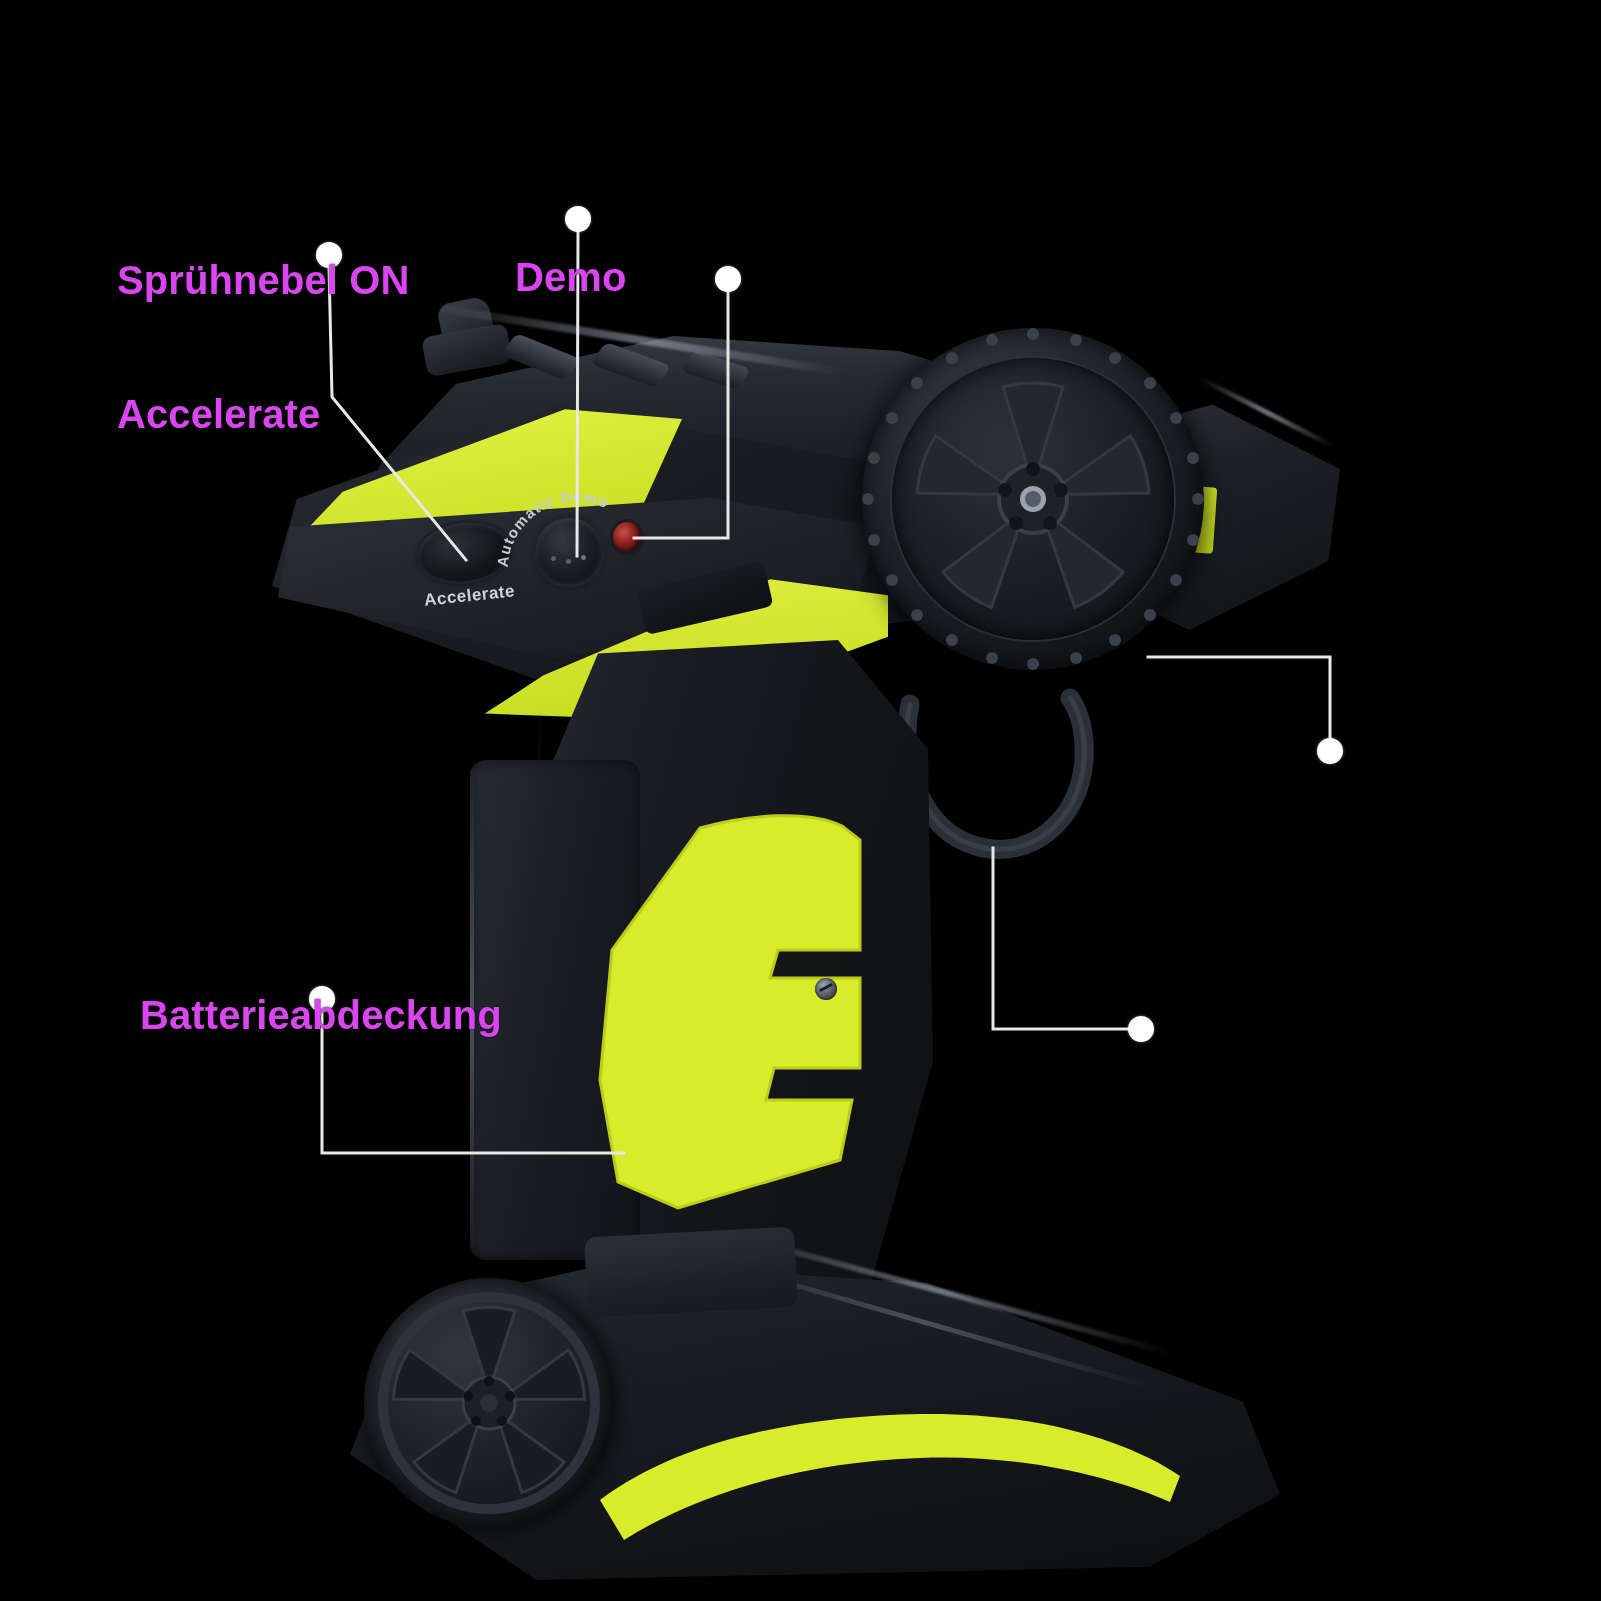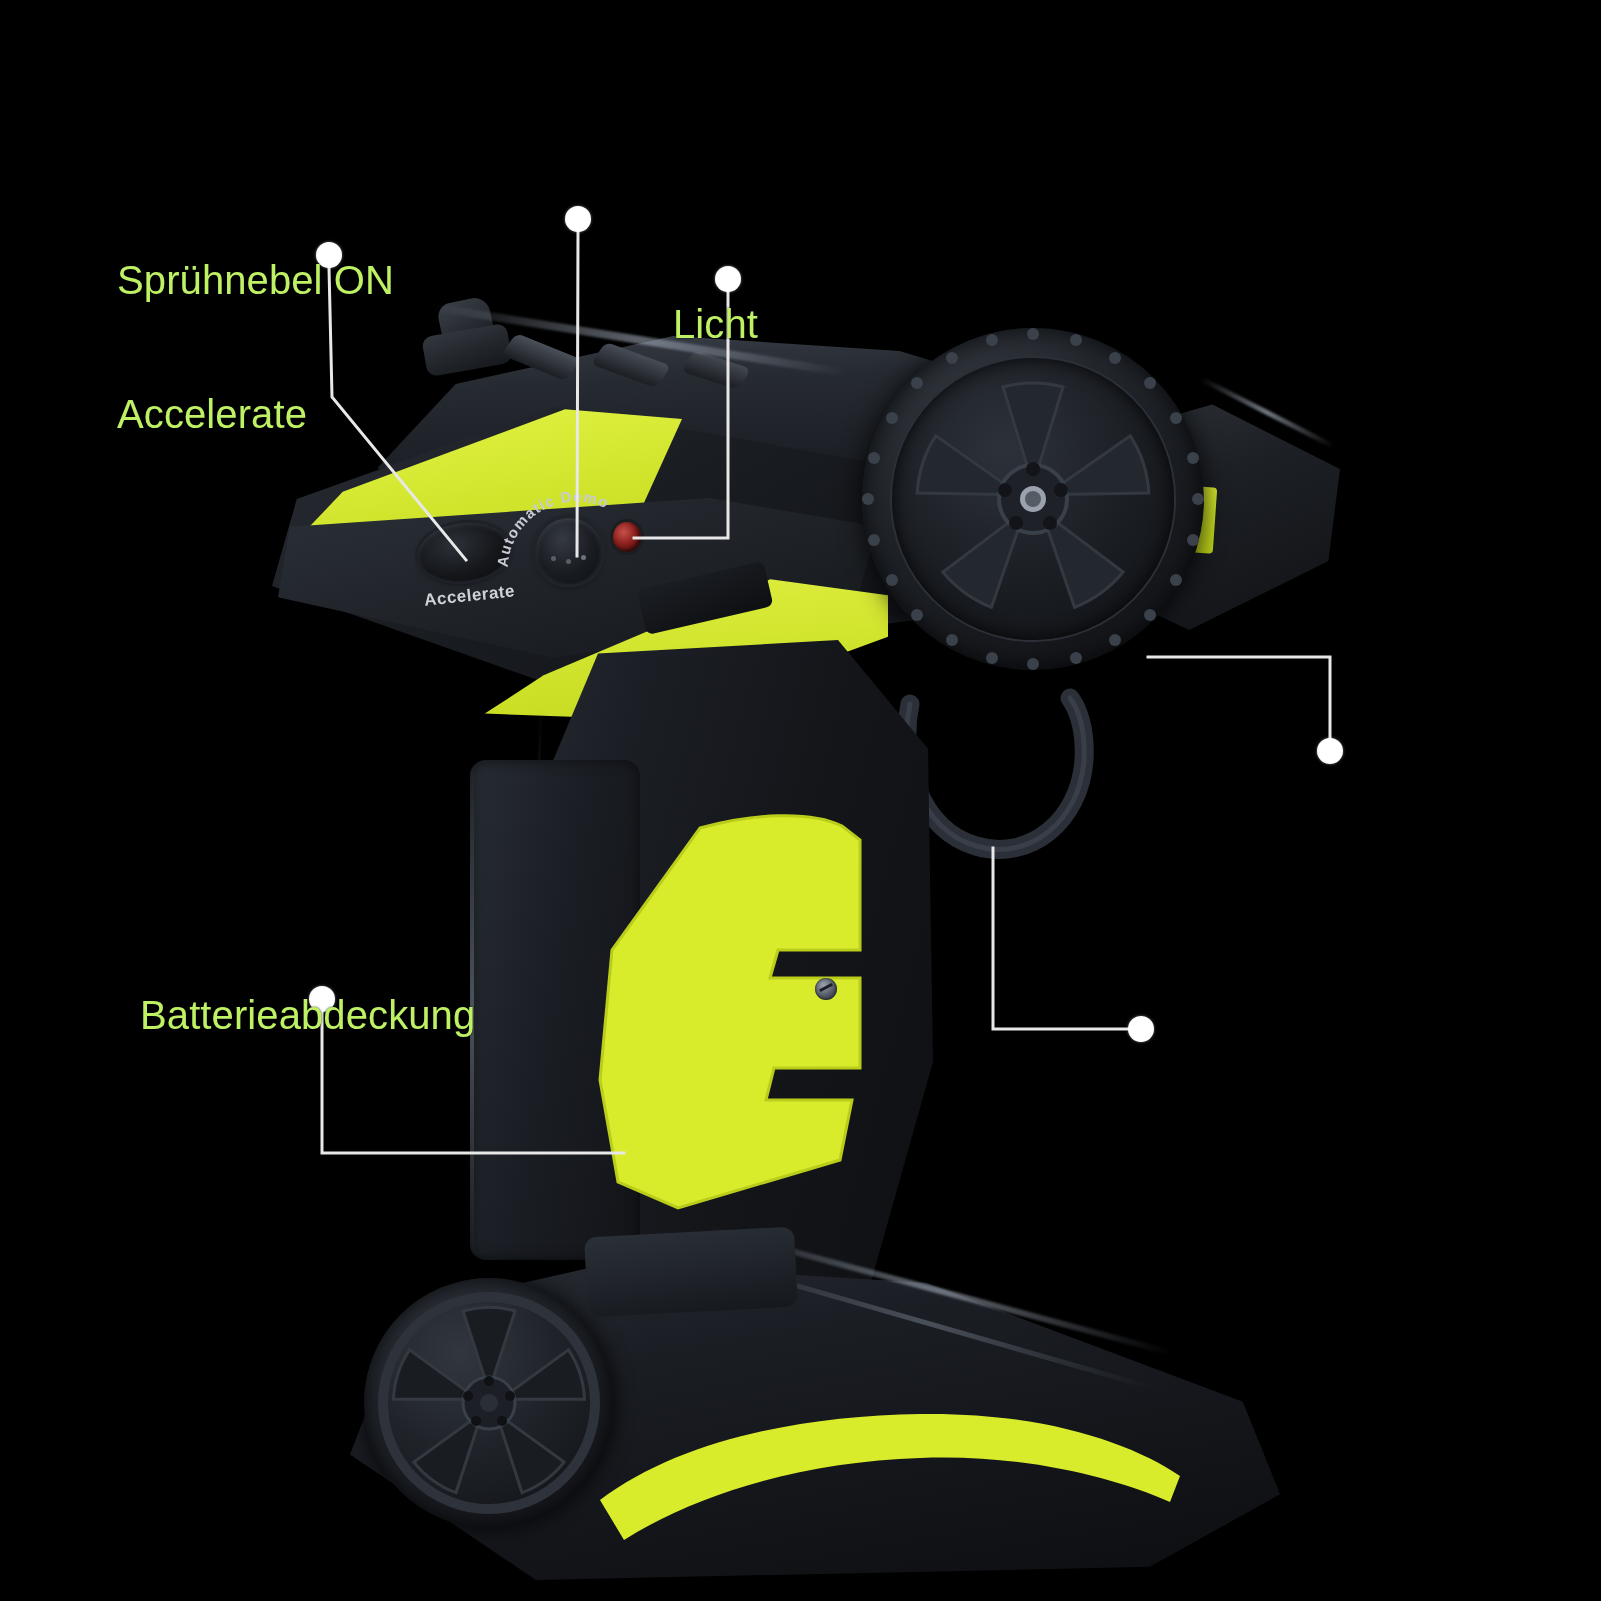--- a/index.html
+++ b/index.html
@@ -6,24 +6,24 @@
   #stage{
     position:relative;
     width:1601px;height:1601px;
     background:#000000;
     overflow:hidden;
     font-family:"Liberation Sans","DejaVu Sans",sans-serif;
   }
   
   .label{
     position:absolute;
-    color:#bef264;
+    color:#d946ef;
     font-size:38px;
     line-height:1.12;
-    font-weight:400;
+    font-weight:700;
     letter-spacing:.1px;
     white-space:pre;
     text-shadow:0 0 2px rgba(0,0,0,.9);
   }
   .label.big{font-size:40px;}
   
   .dot{
     position:absolute;
     width:26px;height:26px;
     border-radius:50%;
@@ -307,24 +307,24 @@
   <div class="dot" style="left:715px;top:266px;"></div>
   <div class="dot" style="left:1317px;top:738px;"></div>
   <div class="dot" style="left:1128px;top:1016px;"></div>
   <div class="dot" style="left:309px;top:986px;"></div>
 
   <div class="label big" style="left:117px;top:168px;">
     <div>Sprühnebel ON</div>
     <div>Accelerate</div>
   </div>
 
-
-  <div class="label big" style="left:673px;top:212px;">
-    <div>Licht</div>
+  <div class="label big" style="left:515px;top:165px;">
+    <div>Demo</div>
   </div>
+
 
 
 
   <div class="label big" style="left:140px;top:903px;">
     <div>Batterieabdeckung</div>
   </div>
 
 </div>
 
 </body></html>

